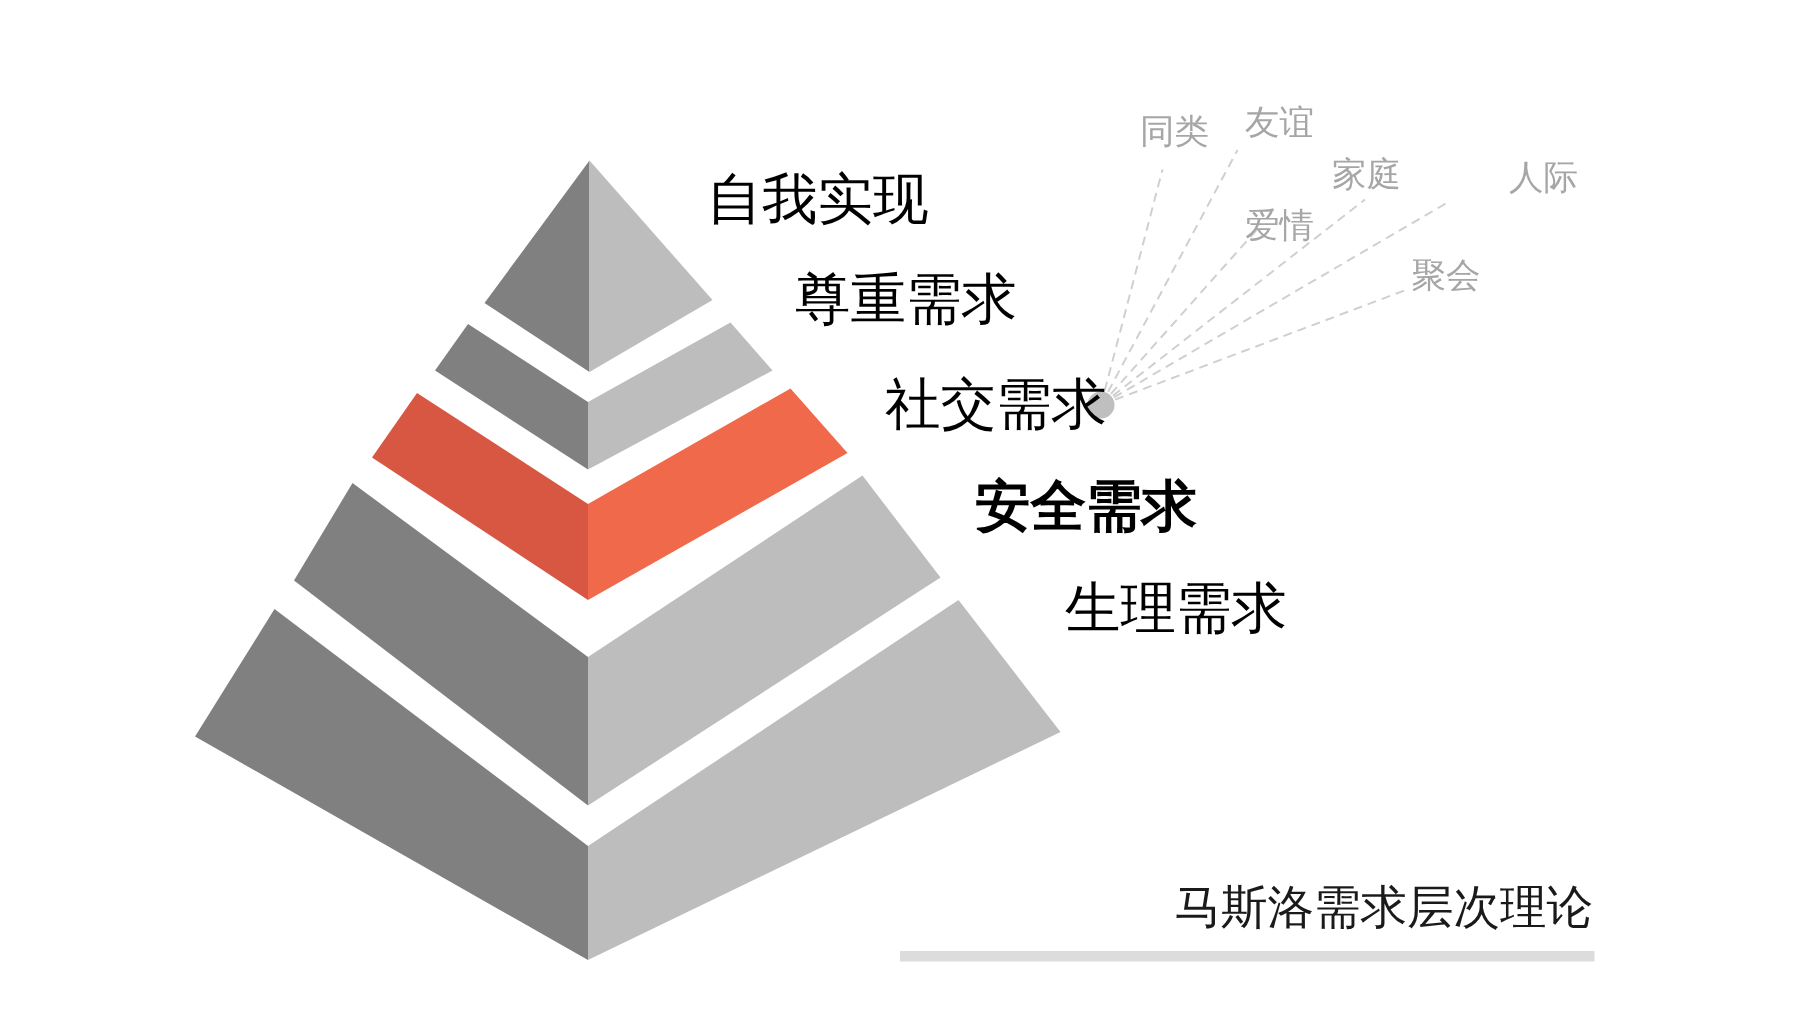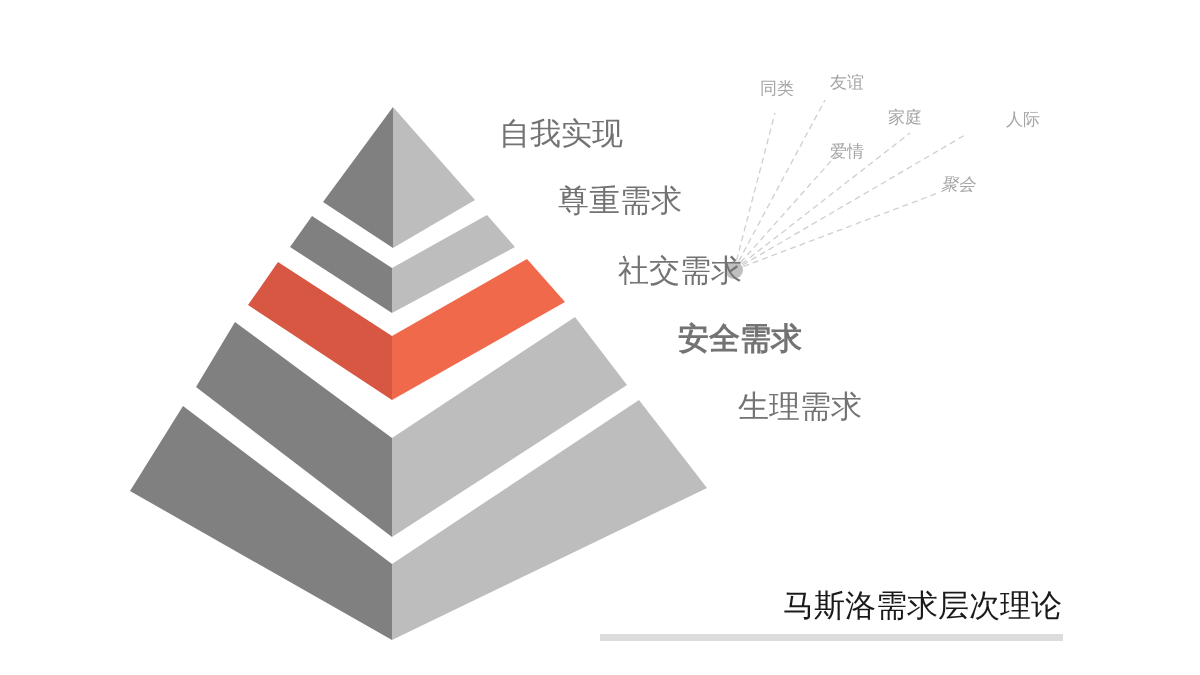--- a/index.html
+++ b/index.html
@@ -1,20 +1,20 @@
 <!DOCTYPE html>
 <html><head>
 <meta charset="utf-8">
 <style>
   html, body { margin:0; padding:0; }
   body { width:1200px; height:675px; background:#ffffff; position:relative; overflow:hidden;
          font-family:"DejaVu Sans", "Liberation Sans", sans-serif; }
   #pyramid { position:absolute; left:0; top:0; width:1200px; height:675px; }
-  .level-label { position:absolute; font-size:31px; line-height:32px; color:#737373; white-space:nowrap; letter-spacing:0px;margin-left:28px; }
-  .sub-label { position:absolute; font-size:17px; line-height:20px; color:#a6a6a6; white-space:nowrap; }
+  .level-label { position:absolute; font-size:37px; line-height:32px; color:#000000; white-space:nowrap; letter-spacing:0px; }
+  .sub-label { position:absolute; font-size:23px; line-height:20px; color:#a6a6a6; white-space:nowrap; }
   .title { position:absolute; left:783px; top:589px; font-size:31px; line-height:32px; color:#1a1a1a; white-space:nowrap; }
   .title-bar { position:absolute; left:600px; top:634px; width:463px; height:7px; background:#dcdcdc; }
 </style>
 </head>
 <body>
 
 <svg id="pyramid" viewBox="0 0 1200 675" xmlns="http://www.w3.org/2000/svg">
 
   <g>
     <polygon points="393,107 323,202 393,248" fill="#808080"></polygon>
@@ -56,16 +56,16 @@
 <div class="level-label" style="left:530px; top:184px;">尊重需求</div>
 <div class="level-label" style="left:590px; top:254px;">社交需求</div>
 <div class="level-label" style="left:650px; top:322px;font-weight:bold;">安全需求</div>
 <div class="level-label" style="left:710px; top:390px;">生理需求</div>
 
 <div class="sub-label" style="left:760px; top:78px;">同类</div>
 <div class="sub-label" style="left:830px; top:72px;">友谊</div>
 <div class="sub-label" style="left:830px; top:141px;">爱情</div>
 <div class="sub-label" style="left:888px; top:107px;">家庭</div>
 <div class="sub-label" style="left:965px; top:109px;margin-left:41px;">人际</div>
-<div class="sub-label" style="left:941px; top:174px;font-style:italic;">聚会</div>
+<div class="sub-label" style="left:941px; top:174px;">聚会</div>
 
 <div class="title">马斯洛需求层次理论</div>
 <div class="title-bar"></div>
 
 </body></html>

